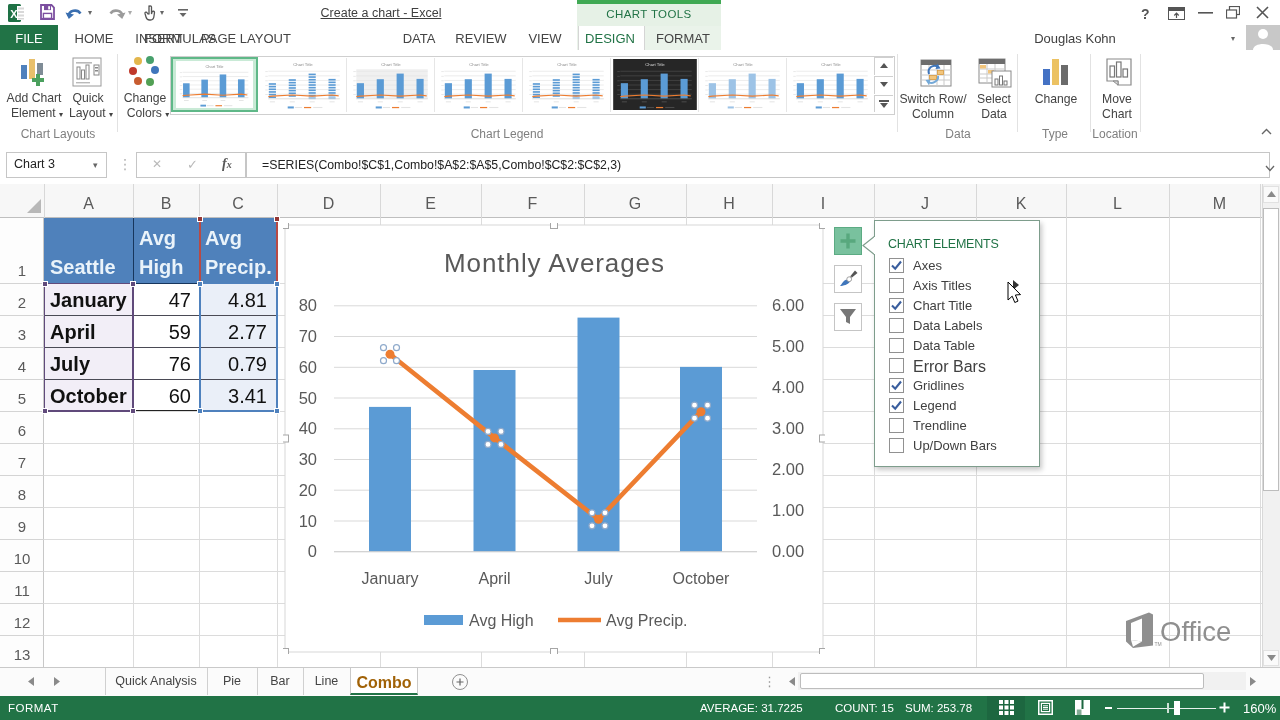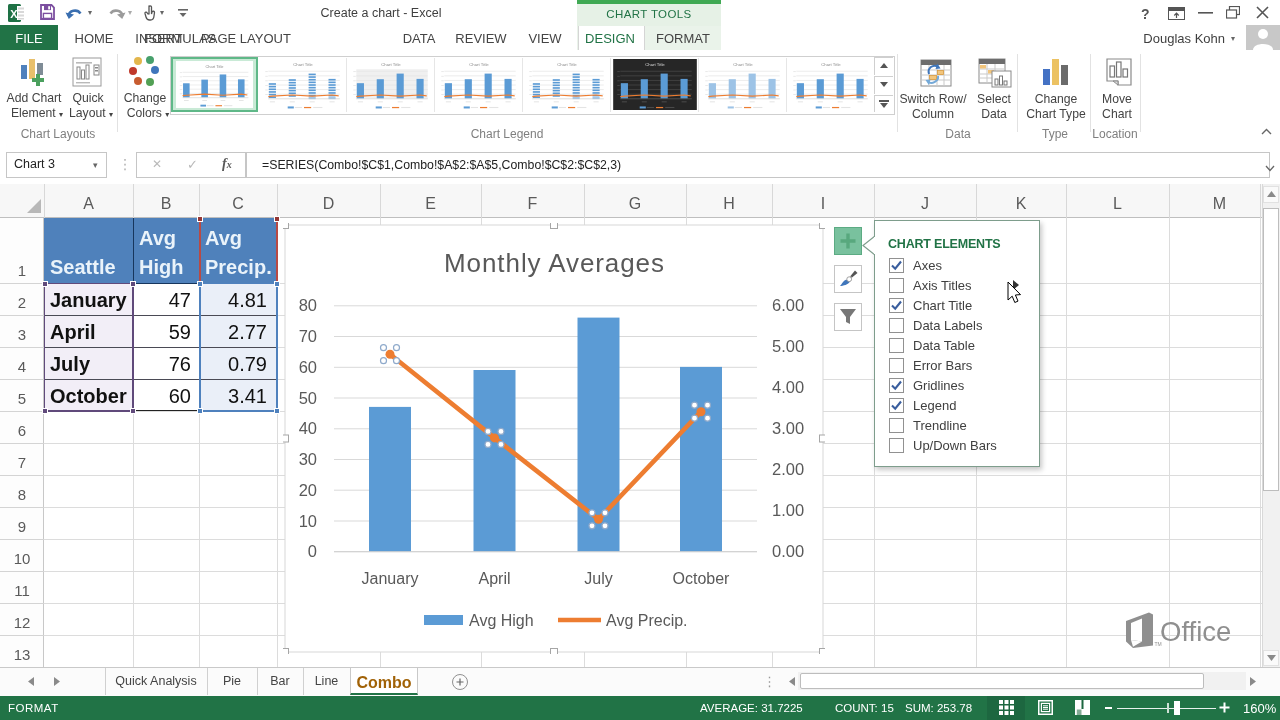--- a/index.html
+++ b/index.html
@@ -33,21 +33,21 @@
     </svg>
 <div class="abs" style="left:128px;top:8px;white-space:nowrap;font-size:8px;color:#aaa;">▾</div>
 <svg class="abs" style="left:142px;top:4px" width="16" height="18" viewBox="0 0 16 18">
       <path d="M7 2 L7 10 M7 3 C7 1.5,9.5 1.5,9.5 3 L9.5 10 L10 8 C10.5 6.8,12.5 7,12.5 8.5 L12 12 C11.8 14.5,10.5 16,8.5 16 L7.5 16 C5.5 16,4.5 14.8,4 13 L3 9.5 C2.7 8.2,4.5 7.6,5.2 8.8 L6 10" stroke="#555" stroke-width="1.3" fill="none" stroke-linecap="round"></path>
     </svg>
 <div class="abs" style="left:160px;top:8px;white-space:nowrap;font-size:8px;color:#666;">▾</div>
 <svg class="abs" style="left:178px;top:9px" width="10" height="9" viewBox="0 0 10 9">
       <rect x="0" y="0" width="10" height="1.6" fill="#666"></rect>
       <path d="M1.5 4 L8.5 4 L5 8 Z" fill="#666"></path>
     </svg>
-<div class="abs" style="left:181px;top:6px;width:400px;text-align:center;white-space:nowrap;font-size:12.5px;color:#3f3f3f;">Create a chart - Excel</div>
+<div class="abs" style="left:181px;top:6px;width:400px;text-align:center;white-space:nowrap;font-size:12.5px;color:#3f3f3f;text-decoration:underline;">Create a chart - Excel</div>
 <div class="abs" style="left:577px;top:0px;width:144px;height:4px;background:#40a954;"></div>
 <div class="abs" style="left:577px;top:4px;width:144px;height:22px;background:#e6f1e6;"></div>
 <div class="abs" style="left:449px;top:8px;width:400px;text-align:center;white-space:nowrap;font-size:11.5px;color:#217346;letter-spacing:.4px;">CHART TOOLS</div>
 <div class="abs" style="left:1141px;top:6px;white-space:nowrap;font-size:14px;color:#555;font-weight:bold;">?</div>
 <svg class="abs" style="left:1168px;top:7px" width="17" height="13" viewBox="0 0 17 13">
       <rect x="0.5" y="0.5" width="16" height="12" fill="none" stroke="#555" stroke-width="1"></rect>
       <rect x="0.5" y="0.5" width="16" height="3.5" fill="#555"></rect>
       <path d="M8.5 11 L8.5 6.5 M6.3 8.5 L8.5 6.2 L10.7 8.5" stroke="#555" stroke-width="1.2" fill="none"></path>
     </svg>
 <svg class="abs" style="left:1198px;top:12px" width="15" height="2" viewBox="0 0 15 2">
@@ -67,21 +67,21 @@
 <div class="abs" style="left:-41px;top:31px;width:400px;text-align:center;white-space:nowrap;font-size:13px;color:#444;">INSERT</div>
 <div class="abs" style="left:46px;top:31px;width:400px;text-align:center;white-space:nowrap;font-size:13px;color:#444;">PAGE LAYOUT</div>
 <div class="abs" style="left:144px;top:31px;width:400px;text-align:left;white-space:nowrap;font-size:13px;color:#444;">FORMULAS</div>
 <div class="abs" style="left:219px;top:31px;width:400px;text-align:center;white-space:nowrap;font-size:13px;color:#444;">DATA</div>
 <div class="abs" style="left:281px;top:31px;width:400px;text-align:center;white-space:nowrap;font-size:13px;color:#444;">REVIEW</div>
 <div class="abs" style="left:345px;top:31px;width:400px;text-align:center;white-space:nowrap;font-size:13px;color:#444;">VIEW</div>
 <div class="abs" style="left:577px;top:26px;width:144px;height:24px;background:#eaf3ea;"></div>
 <div class="abs" style="left:578px;top:26px;width:65px;height:25px;background:#fff;border-left:1px solid #d5d5d5;border-right:1px solid #d5d5d5;"></div>
 <div class="abs" style="left:410px;top:31px;width:400px;text-align:center;white-space:nowrap;font-size:13px;color:#217346;">DESIGN</div>
 <div class="abs" style="left:483px;top:31px;width:400px;text-align:center;white-space:nowrap;font-size:13px;color:#444;">FORMAT</div>
-<div class="abs" style="left:925px;top:31px;width:300px;text-align:right;white-space:nowrap;font-size:13px;color:#3f3f3f;">Douglas Kohn</div>
+<div class="abs" style="left:925px;top:31px;width:300px;text-align:center;white-space:nowrap;font-size:13px;color:#3f3f3f;">Douglas Kohn</div>
 <div class="abs" style="left:1231px;top:34px;white-space:nowrap;font-size:8px;color:#666;">▾</div>
 <div class="abs" style="left:1246px;top:25px;width:34px;height:25px;background:#c8c8c8;"></div>
 <svg class="abs" style="left:1246px;top:25px" width="34" height="25" viewBox="0 0 34 25">
       <circle cx="17" cy="9" r="5" fill="#fff"></circle>
       <path d="M7 25 C7 17,27 17,27 25 Z" fill="#fff"></path>
     </svg>
 <div class="abs" style="left:0px;top:50px;width:1280px;height:96px;background:#fff;border-bottom:1px solid #d2d2d2;"></div>
 <div class="abs" style="left:117px;top:54px;width:1px;height:78px;background:#e2e2e2;"></div>
 <div class="abs" style="left:897px;top:54px;width:1px;height:78px;background:#e2e2e2;"></div>
 <div class="abs" style="left:1017px;top:54px;width:1px;height:78px;background:#e2e2e2;"></div>
@@ -473,21 +473,20 @@
       <rect x="26" y="23" width="3" height="4" fill="none" stroke="#777"></rect>
     </svg>
 <div class="abs" style="left:794px;top:92px;width:400px;text-align:center;white-space:nowrap;font-size:12.2px;color:#444;">Select</div>
 <div class="abs" style="left:794px;top:107px;width:400px;text-align:center;white-space:nowrap;font-size:12.2px;color:#444;">Data</div>
 <svg class="abs" style="left:1040px;top:56px" width="32" height="32" viewBox="0 0 32 32">
       <rect x="3" y="13" width="7" height="16" fill="#4472c4"></rect>
       <rect x="12" y="3" width="7" height="26" fill="#ecc262"></rect>
       <rect x="21" y="9" width="7" height="20" fill="#6b6b6b"></rect>
     </svg>
 <div class="abs" style="left:856px;top:92px;width:400px;text-align:center;white-space:nowrap;font-size:12.2px;color:#444;">Change</div>
-<div class="abs" style="left:856px;top:107px;width:400px;text-align:center;white-space:nowrap;font-size:12.2px;color:#444;">Chart Type</div>
 <svg class="abs" style="left:1102px;top:57px" width="32" height="30" viewBox="0 0 32 30">
       <path d="M5 2 L29 2 L29 28 L16 28 L16 24 L5 24 Z" fill="#fff" stroke="#8a8a8a" stroke-width="1.2"></path>
       <path d="M16 28 L16 24 L11 24 Z" fill="#dcdcdc" stroke="#8a8a8a"></path>
       <rect x="8" y="9" width="4.5" height="11" fill="none" stroke="#777" stroke-width="1.2"></rect>
       <rect x="14.5" y="5" width="4.5" height="15" fill="none" stroke="#777" stroke-width="1.2"></rect>
       <rect x="21" y="12" width="4.5" height="8" fill="none" stroke="#777" stroke-width="1.2"></rect>
     </svg>
 <div class="abs" style="left:917px;top:92px;width:400px;text-align:center;white-space:nowrap;font-size:12.2px;color:#444;">Move</div>
 <div class="abs" style="left:917px;top:107px;width:400px;text-align:center;white-space:nowrap;font-size:12.2px;color:#444;">Chart</div>
 <svg class="abs" style="left:1261px;top:128px" width="11" height="7" viewBox="0 0 11 7">
@@ -729,39 +728,39 @@
     </svg>
 <div class="abs" style="left:834px;top:303px;width:28px;height:28px;background:#fff;border:1px solid #c5c5c5;box-sizing:border-box;"></div>
 <svg class="abs" style="left:838px;top:307px" width="20" height="20" viewBox="0 0 20 20">
       <path d="M2 2 L18 2 L12 10 L12 17 L8 15 L8 10 Z" fill="#777"></path>
     </svg>
 <div class="abs" style="left:874px;top:220px;width:166px;height:247px;background:#fff;border:1px solid #7e9d8c;box-sizing:border-box;box-shadow:2px 3px 5px rgba(0,0,0,0.22);"></div>
 <svg class="abs" style="left:862px;top:236px" width="13" height="19" viewBox="0 0 13 19">
       <path d="M13 0 L13 19 L1 9.5 Z" fill="#fff" stroke="#7e9d8c" stroke-width="1.2"></path>
       <rect x="12" y="1" width="1" height="17" fill="#fff"></rect>
     </svg>
-<div class="abs" style="left:888px;top:237px;white-space:nowrap;font-size:12.5px;font-weight:bold;color:#217346;letter-spacing:-0.2px;">CHART ELEMENTS</div>
+<div class="abs" style="left:888px;top:237px;white-space:nowrap;font-size:12.5px;font-weight:normal;color:#217346;letter-spacing:-0.2px;">CHART ELEMENTS</div>
 <div class="abs" style="left:889px;top:258px;width:15px;height:15px;background:#fff;border:1px solid #919191;box-sizing:border-box;"></div>
 <svg class="abs" style="left:889px;top:258px" width="15" height="15" viewBox="0 0 15 15">
       <path d="M3 7.5 L6.2 10.7 L12 3.5" stroke="#3a5e9e" stroke-width="2.1" fill="none"></path>
     </svg>
 <div class="abs" style="left:913px;top:257.5px;white-space:nowrap;font-size:13px;color:#404040;">Axes</div>
 <div class="abs" style="left:889px;top:278px;width:15px;height:15px;background:#fff;border:1px solid #919191;box-sizing:border-box;"></div>
 <div class="abs" style="left:913px;top:277.5px;white-space:nowrap;font-size:13px;color:#404040;">Axis Titles</div>
 <div class="abs" style="left:889px;top:298px;width:15px;height:15px;background:#fff;border:1px solid #919191;box-sizing:border-box;"></div>
 <svg class="abs" style="left:889px;top:298px" width="15" height="15" viewBox="0 0 15 15">
       <path d="M3 7.5 L6.2 10.7 L12 3.5" stroke="#3a5e9e" stroke-width="2.1" fill="none"></path>
     </svg>
 <div class="abs" style="left:913px;top:297.5px;white-space:nowrap;font-size:13px;color:#404040;">Chart Title</div>
 <div class="abs" style="left:889px;top:318px;width:15px;height:15px;background:#fff;border:1px solid #919191;box-sizing:border-box;"></div>
 <div class="abs" style="left:913px;top:317.5px;white-space:nowrap;font-size:13px;color:#404040;">Data Labels</div>
 <div class="abs" style="left:889px;top:338px;width:15px;height:15px;background:#fff;border:1px solid #919191;box-sizing:border-box;"></div>
 <div class="abs" style="left:913px;top:337.5px;white-space:nowrap;font-size:13px;color:#404040;">Data Table</div>
 <div class="abs" style="left:889px;top:358px;width:15px;height:15px;background:#fff;border:1px solid #919191;box-sizing:border-box;"></div>
-<div class="abs" style="left:913px;top:357.5px;white-space:nowrap;font-size:13px;color:#404040;">Error Bars</div>
+<div class="abs" style="left:913px;top:357.5px;white-space:nowrap;font-size:16px;color:#404040;">Error Bars</div>
 <div class="abs" style="left:889px;top:378px;width:15px;height:15px;background:#fff;border:1px solid #919191;box-sizing:border-box;"></div>
 <svg class="abs" style="left:889px;top:378px" width="15" height="15" viewBox="0 0 15 15">
       <path d="M3 7.5 L6.2 10.7 L12 3.5" stroke="#3a5e9e" stroke-width="2.1" fill="none"></path>
     </svg>
 <div class="abs" style="left:913px;top:377.5px;white-space:nowrap;font-size:13px;color:#404040;">Gridlines</div>
 <div class="abs" style="left:889px;top:398px;width:15px;height:15px;background:#fff;border:1px solid #919191;box-sizing:border-box;"></div>
 <svg class="abs" style="left:889px;top:398px" width="15" height="15" viewBox="0 0 15 15">
       <path d="M3 7.5 L6.2 10.7 L12 3.5" stroke="#3a5e9e" stroke-width="2.1" fill="none"></path>
     </svg>
 <div class="abs" style="left:913px;top:397.5px;white-space:nowrap;font-size:13px;color:#404040;">Legend</div>

